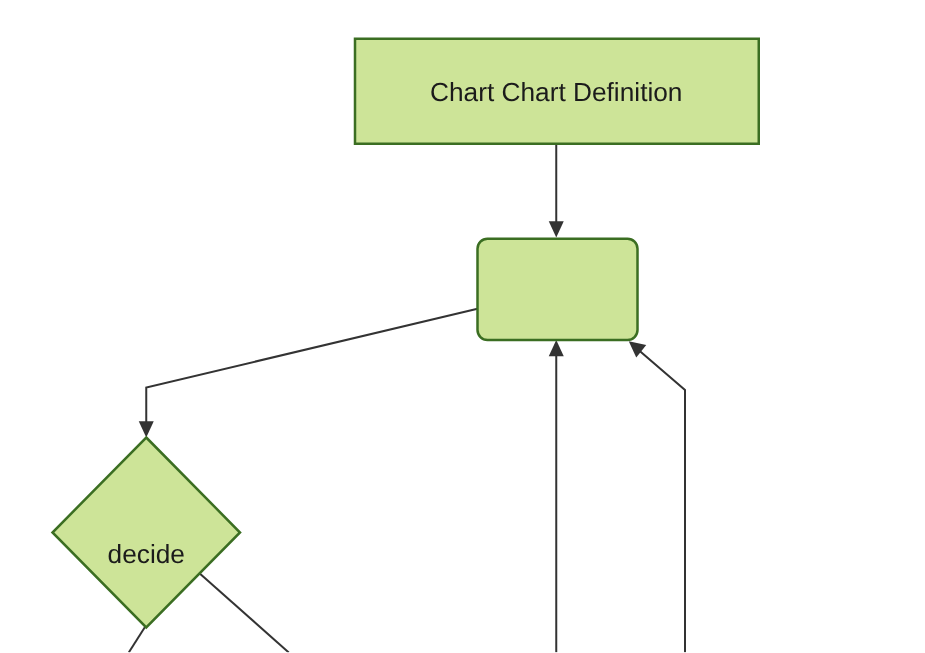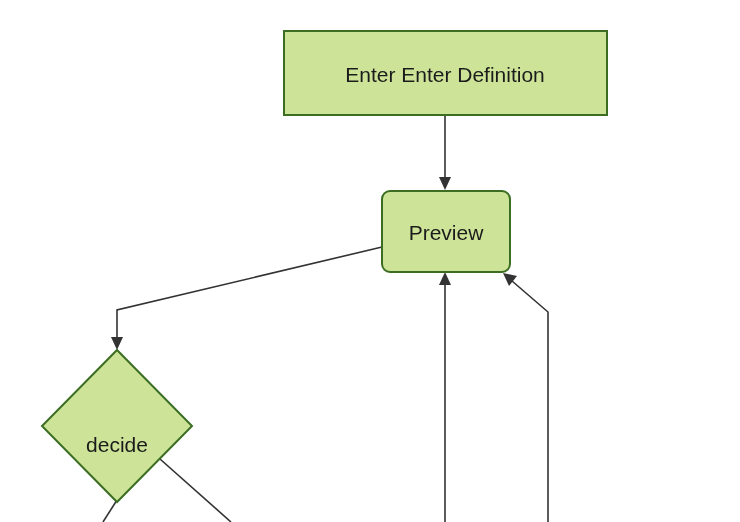--- a/index.html
+++ b/index.html
@@ -65,19 +65,18 @@
     <polygon class="arrowhead" points="503,273 517,276 509,286"></polygon>
 
     <line class="edge" x1="117" y1="500" x2="103" y2="522"></line>
     <line class="edge" x1="160" y1="459" x2="231" y2="522"></line>
 
     <rect class="node-shape" x="284" y="31" width="323" height="84"></rect>
     <rect class="node-shape" x="382" y="191" width="128" height="81" rx="8" ry="8"></rect>
     <polygon class="node-shape" points="117,350 192,426 117,502 42,426"></polygon>
   </svg>
 
-  <div class="node-label" style="left:445px; top:74px;">Enter Enter Definition</div>
+  <div class="node-label" style="left:445px; top:74px;">Chart Chart Definition</div>
 
-  <div class="node-label" style="left:446px; top:232px;">Preview</div>
 
   <div class="node-label" style="left:117px; top:444px;">decide</div>
 
 </div>
 
 </body></html>

